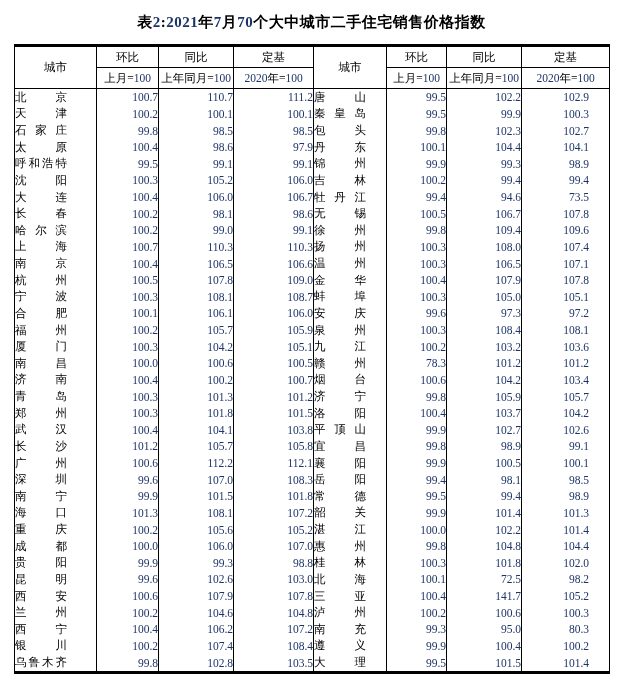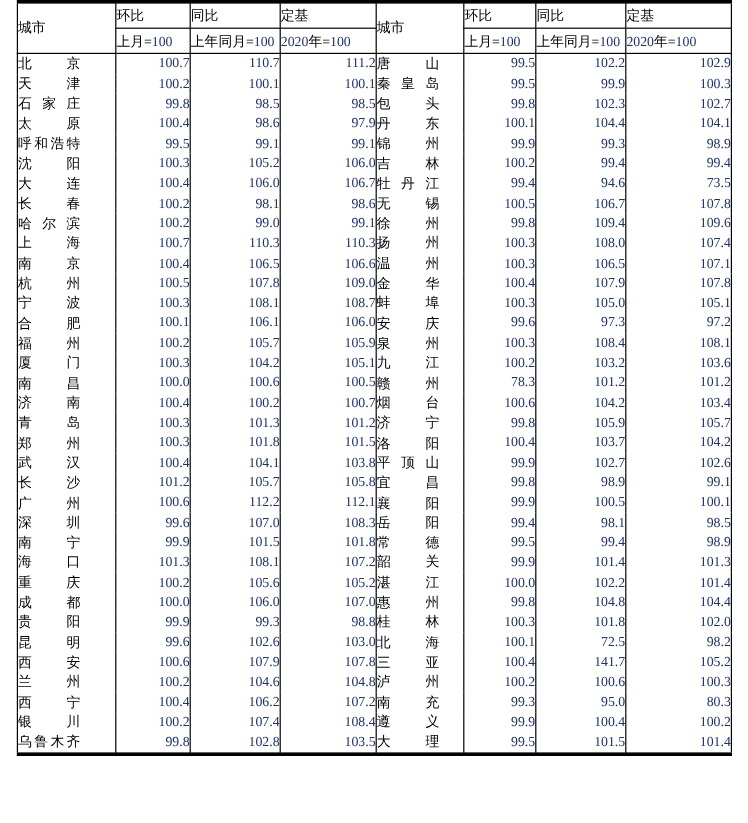--- a/index.html
+++ b/index.html
@@ -35,21 +35,21 @@
     border-collapse: collapse;
     border-top: 3px solid #000;
     border-bottom: 3px solid #000;
   }
   table.idx th {
     border: 1px solid #000;
     font-weight: normal;
     font-size: 11.5px;
     height: 20px;
     padding: 0;
-    text-align: left;
+    text-align: center;
     color: #000;
   }
   table.idx tbody td {
     border-left: 1px solid #000;
     border-right: 1px solid #000;
     border-top: none;
     border-bottom: none;
     padding: 0;
     height: 16.63px;
     font-size: 11.5px;
@@ -62,27 +62,28 @@
     display: inline-block;
     width: 52px;
     text-align: justify;
     text-align-last: justify;
   }
   td.val {
     text-align: right;
     padding-right: 12px;
     color: #1d3468;
   }
-  td.val.last { padding-right: 0; }
+  td.val.last { padding-right: 20px; }
 </style>
 </head>
 <body>
 
 <div class="page">
 
+  <h1 class="title tint-digits">表<span class="nm">2</span>:<span class="nm">2021</span>年<span class="nm">7</span>月<span class="nm">70</span>个大中城市二手住宅销售价格指数</h1>
 
   <table class="idx">
     <colgroup>
       <col style="width:82px">
         <col style="width:62px">
         <col style="width:75px">
         <col style="width:80px">
       <col style="width:73px">
         <col style="width:60px">
         <col style="width:75px">

